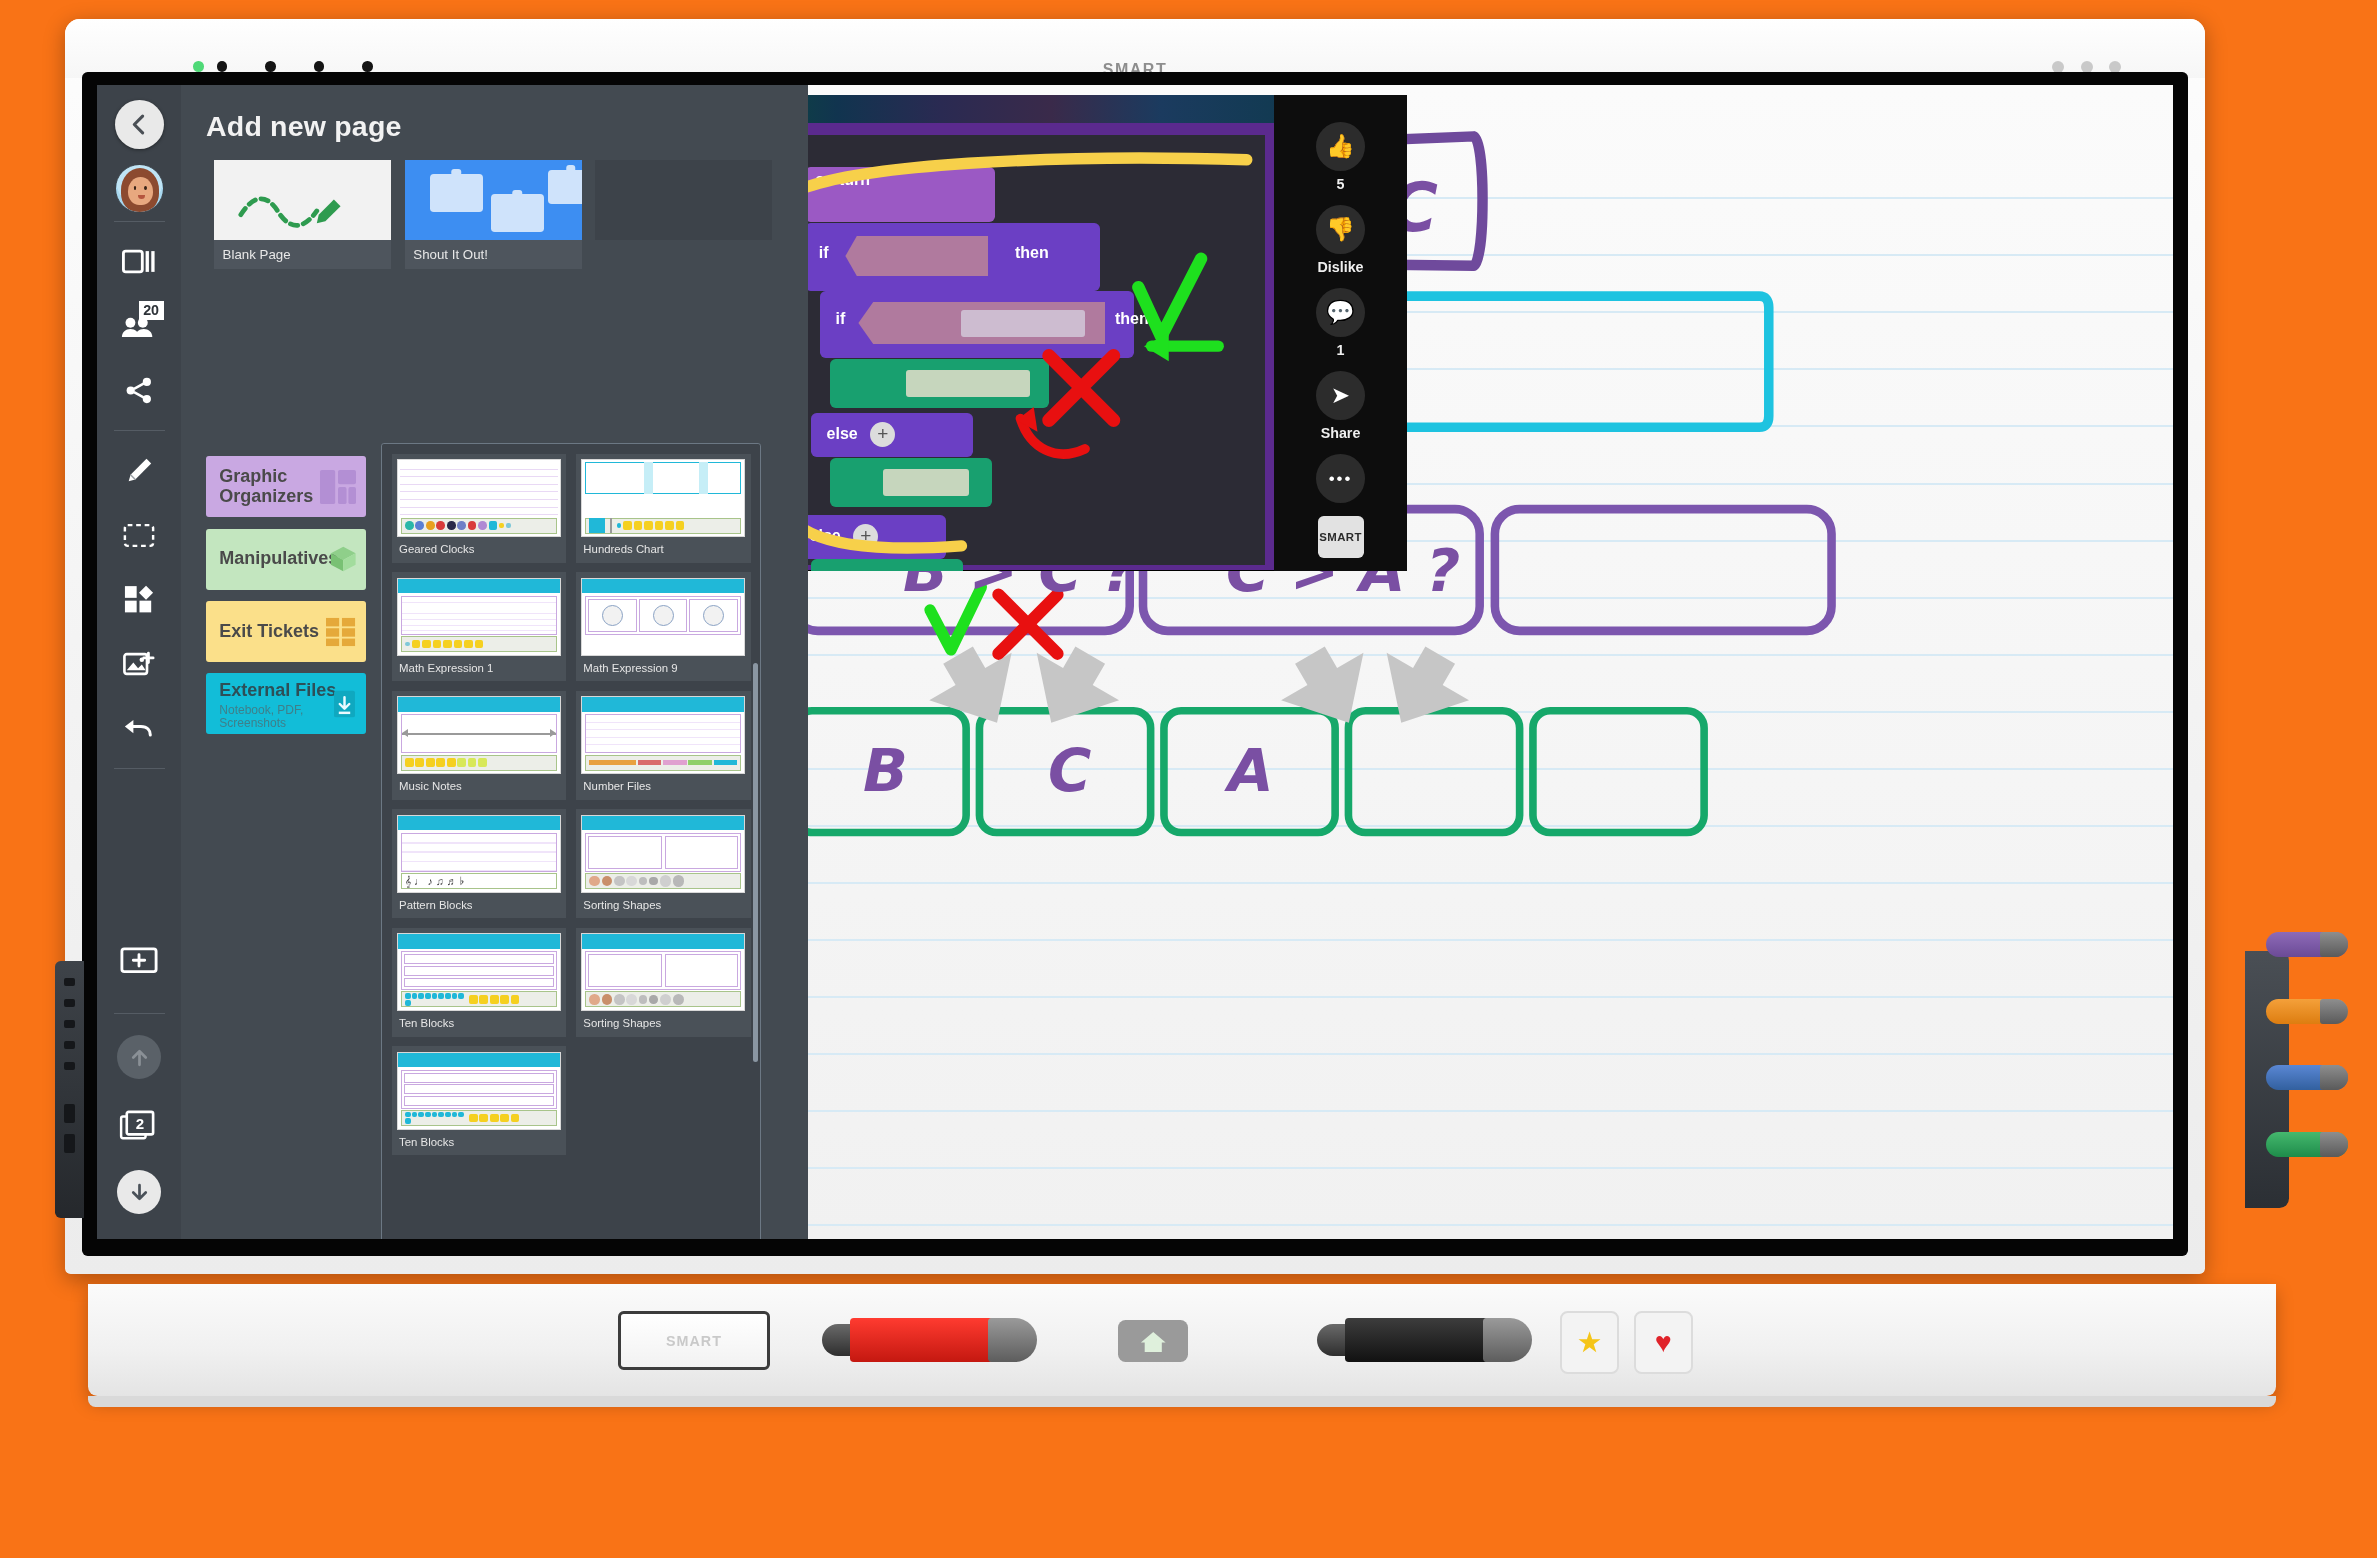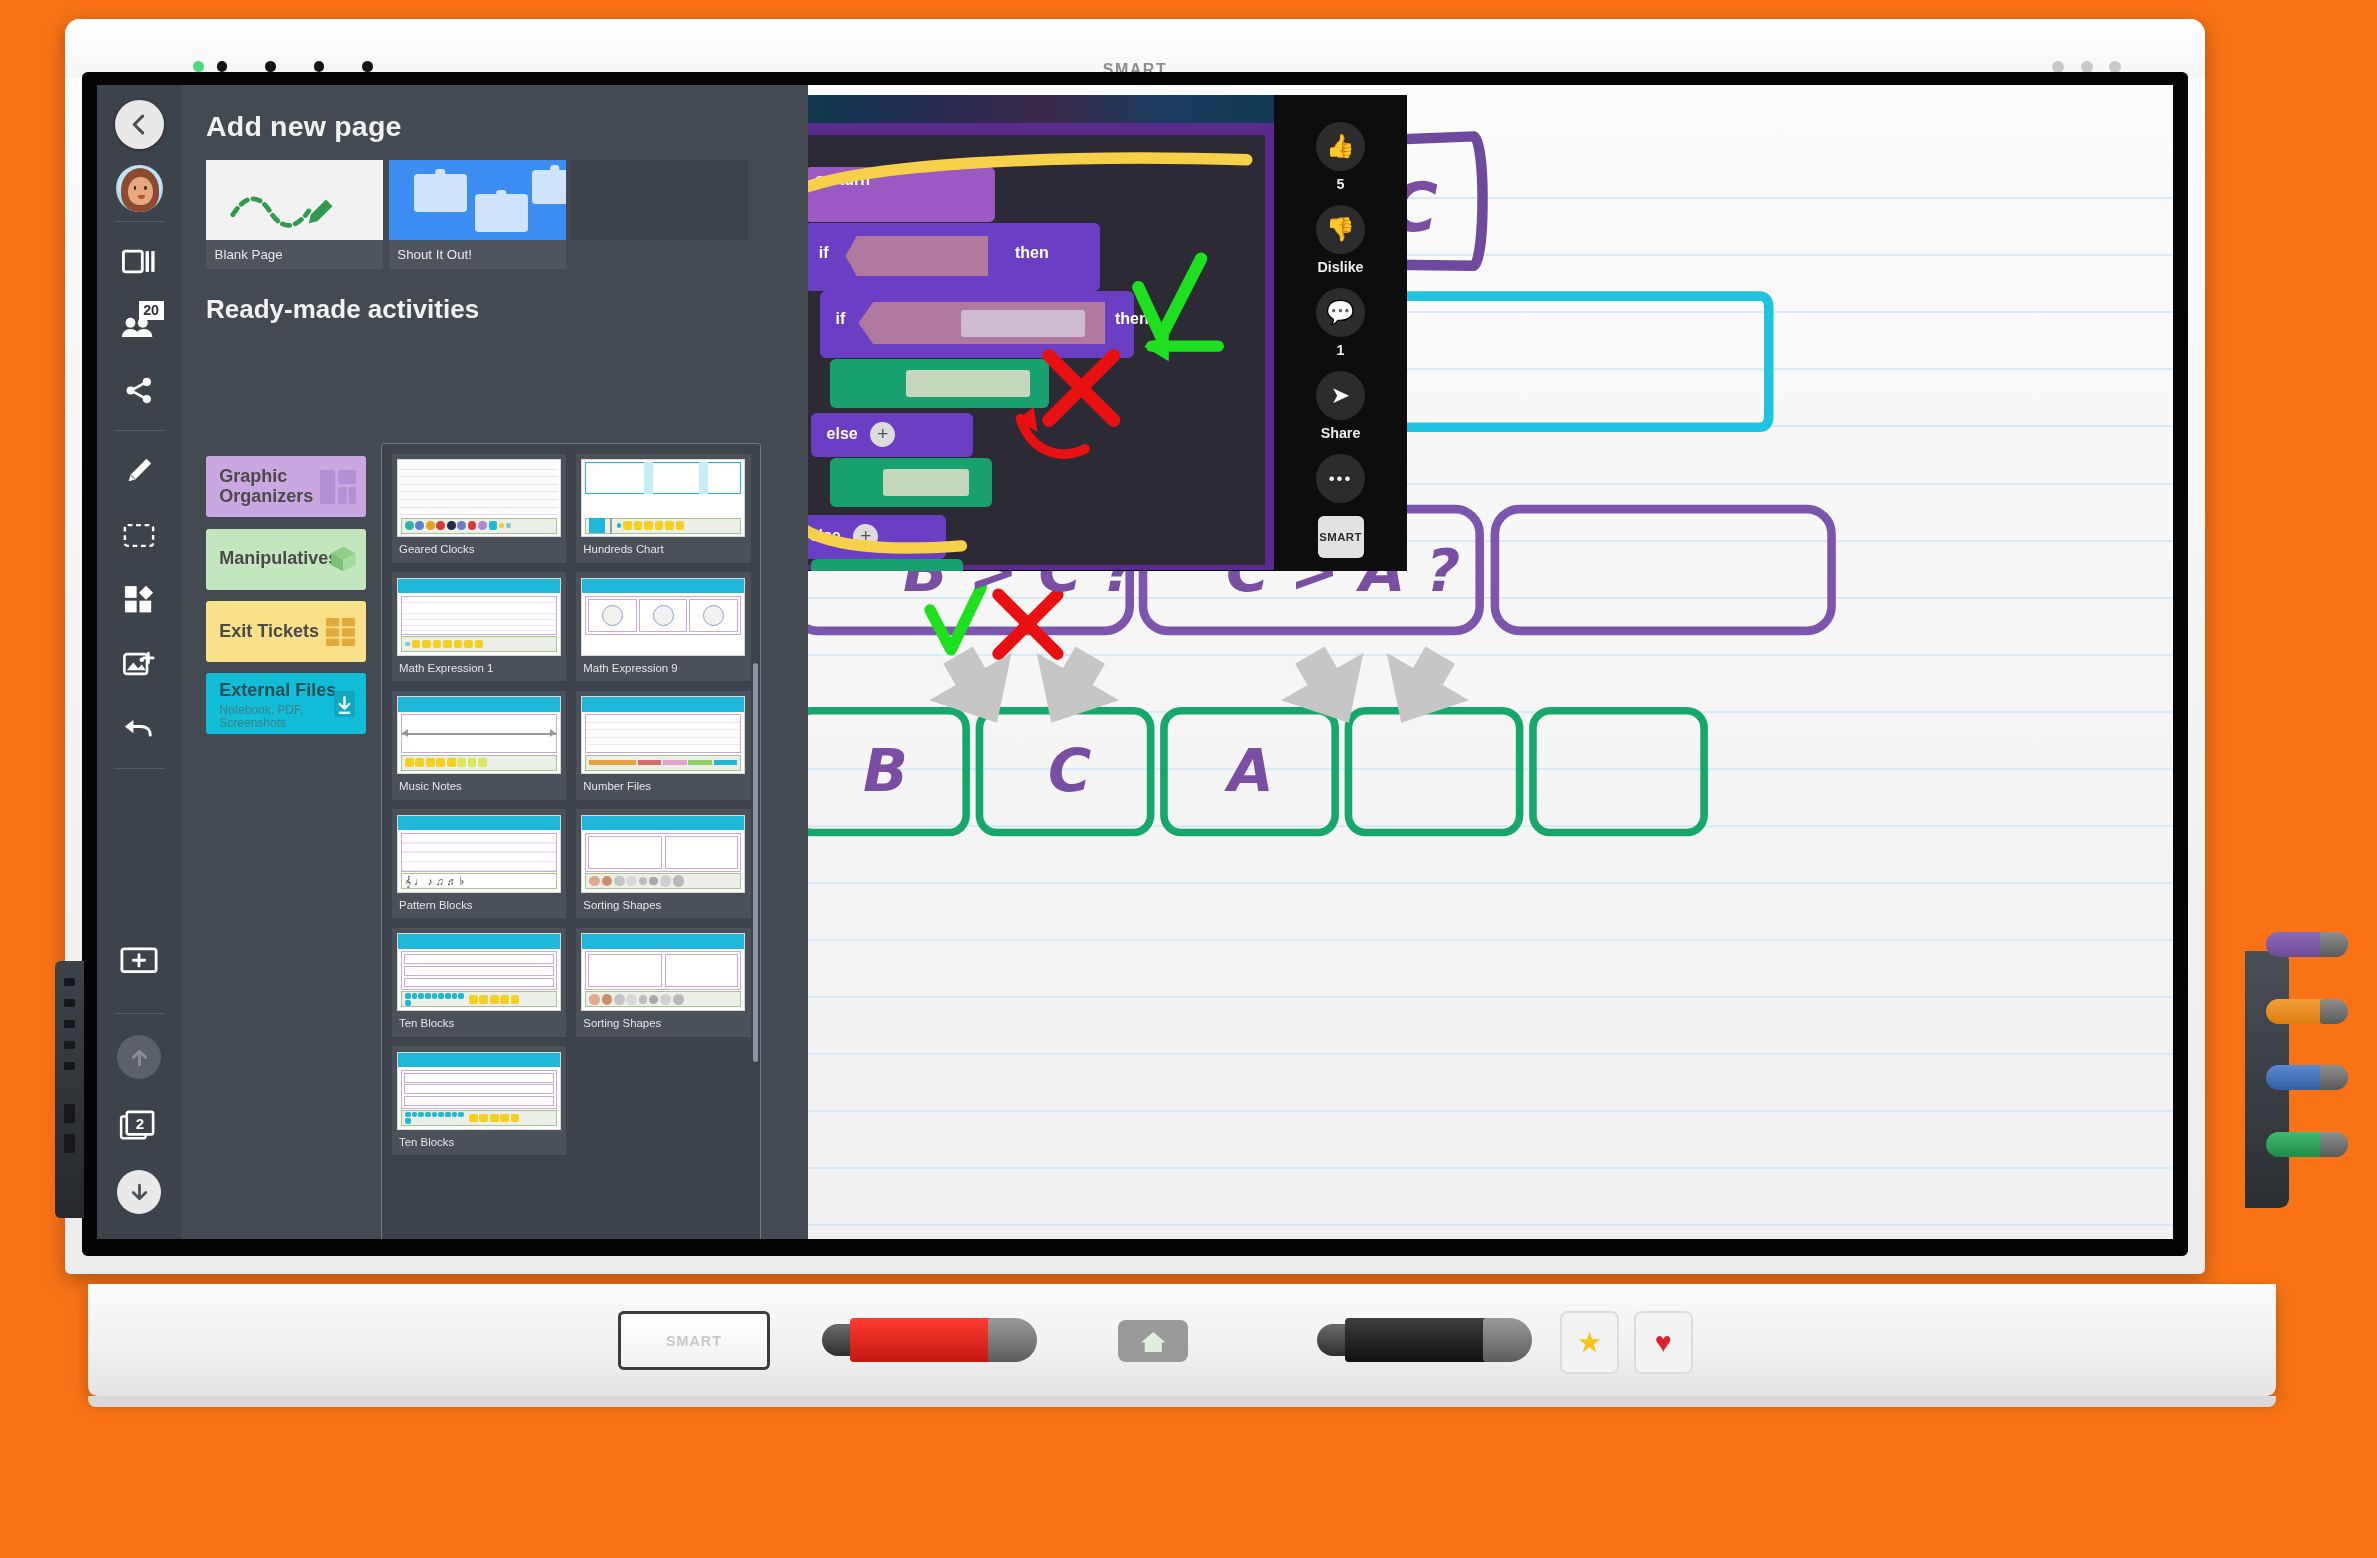--- a/index.html
+++ b/index.html
@@ -73,21 +73,21 @@
     display:flex; align-items:center; justify-content:center; padding: 0 2.9px;
   }
 
   
   .panel {
     position: absolute; left: 84px; top: 0; width: 628px; height: 100%;
     background: #434a51;
   }
   .panel-title { color:#f2f2f2; font-size: 28.5px; font-weight: 700; padding: 25px 0 0 25px; letter-spacing:0.2px; }
   .newpage-row { display:flex; gap: 5.7px; padding: 17px 0 0 25px; }
-  .np-card { width: 177px; }
+  .np-card { width: 177px; margin-left: 8px; }
   .np-thumb { width: 177px; height: 80px; background:#f2f2f2; position:relative; overflow:hidden; }
   .np-thumb.blue { background:#3d8ef2; }
   .np-label { background:#4e555d; color:#e8e8e8; font-size: 13.3px; padding: 6.7px 8.6px; }
   .np-card.empty .np-thumb{ background:#3d434a; } 
   .np-card.empty .np-label{ background:transparent; }
 
   .squiggle { position:absolute; left:23px; top:30px; }
   .note-ico { position:absolute; background:#cfe3fb; border-radius:3.8px; }
   .note-ico:after{ content:''; position:absolute; left:50%; top:-4.8px; transform:translateX(-50%); width:9.5px;height:7.6px;background:#cfe3fb;border-radius:2.9px;}
 
@@ -329,21 +329,20 @@
                 <div class="note-ico" style="left:143px;top:9.5px;width:46px;height:34px;"></div>
               </div>
               <div class="np-label">Shout It Out!</div>
             </div>
             <div class="np-card empty">
               <div class="np-thumb"></div>
               <div class="np-label"></div>
             </div>
           </div>
 
-          <div class="section-title">Ready-made activities</div>
 
           <div class="cat-col">
             <div class="cat" style="background:#c9a8e2">
               <span>Graphic Organizers</span>
               <svg class="cat-ico" width="38" height="36" viewBox="0 0 40 38">
                 <rect x="1" y="1" width="16" height="36" rx="2" fill="#b38fd4"></rect>
                 <rect x="20" y="1" width="19" height="15" rx="2" fill="#b38fd4"></rect>
                 <rect x="20" y="19" width="9" height="18" rx="2" fill="#b38fd4"></rect>
                 <rect x="31" y="19" width="8" height="18" rx="2" fill="#b38fd4"></rect>
               </svg>

